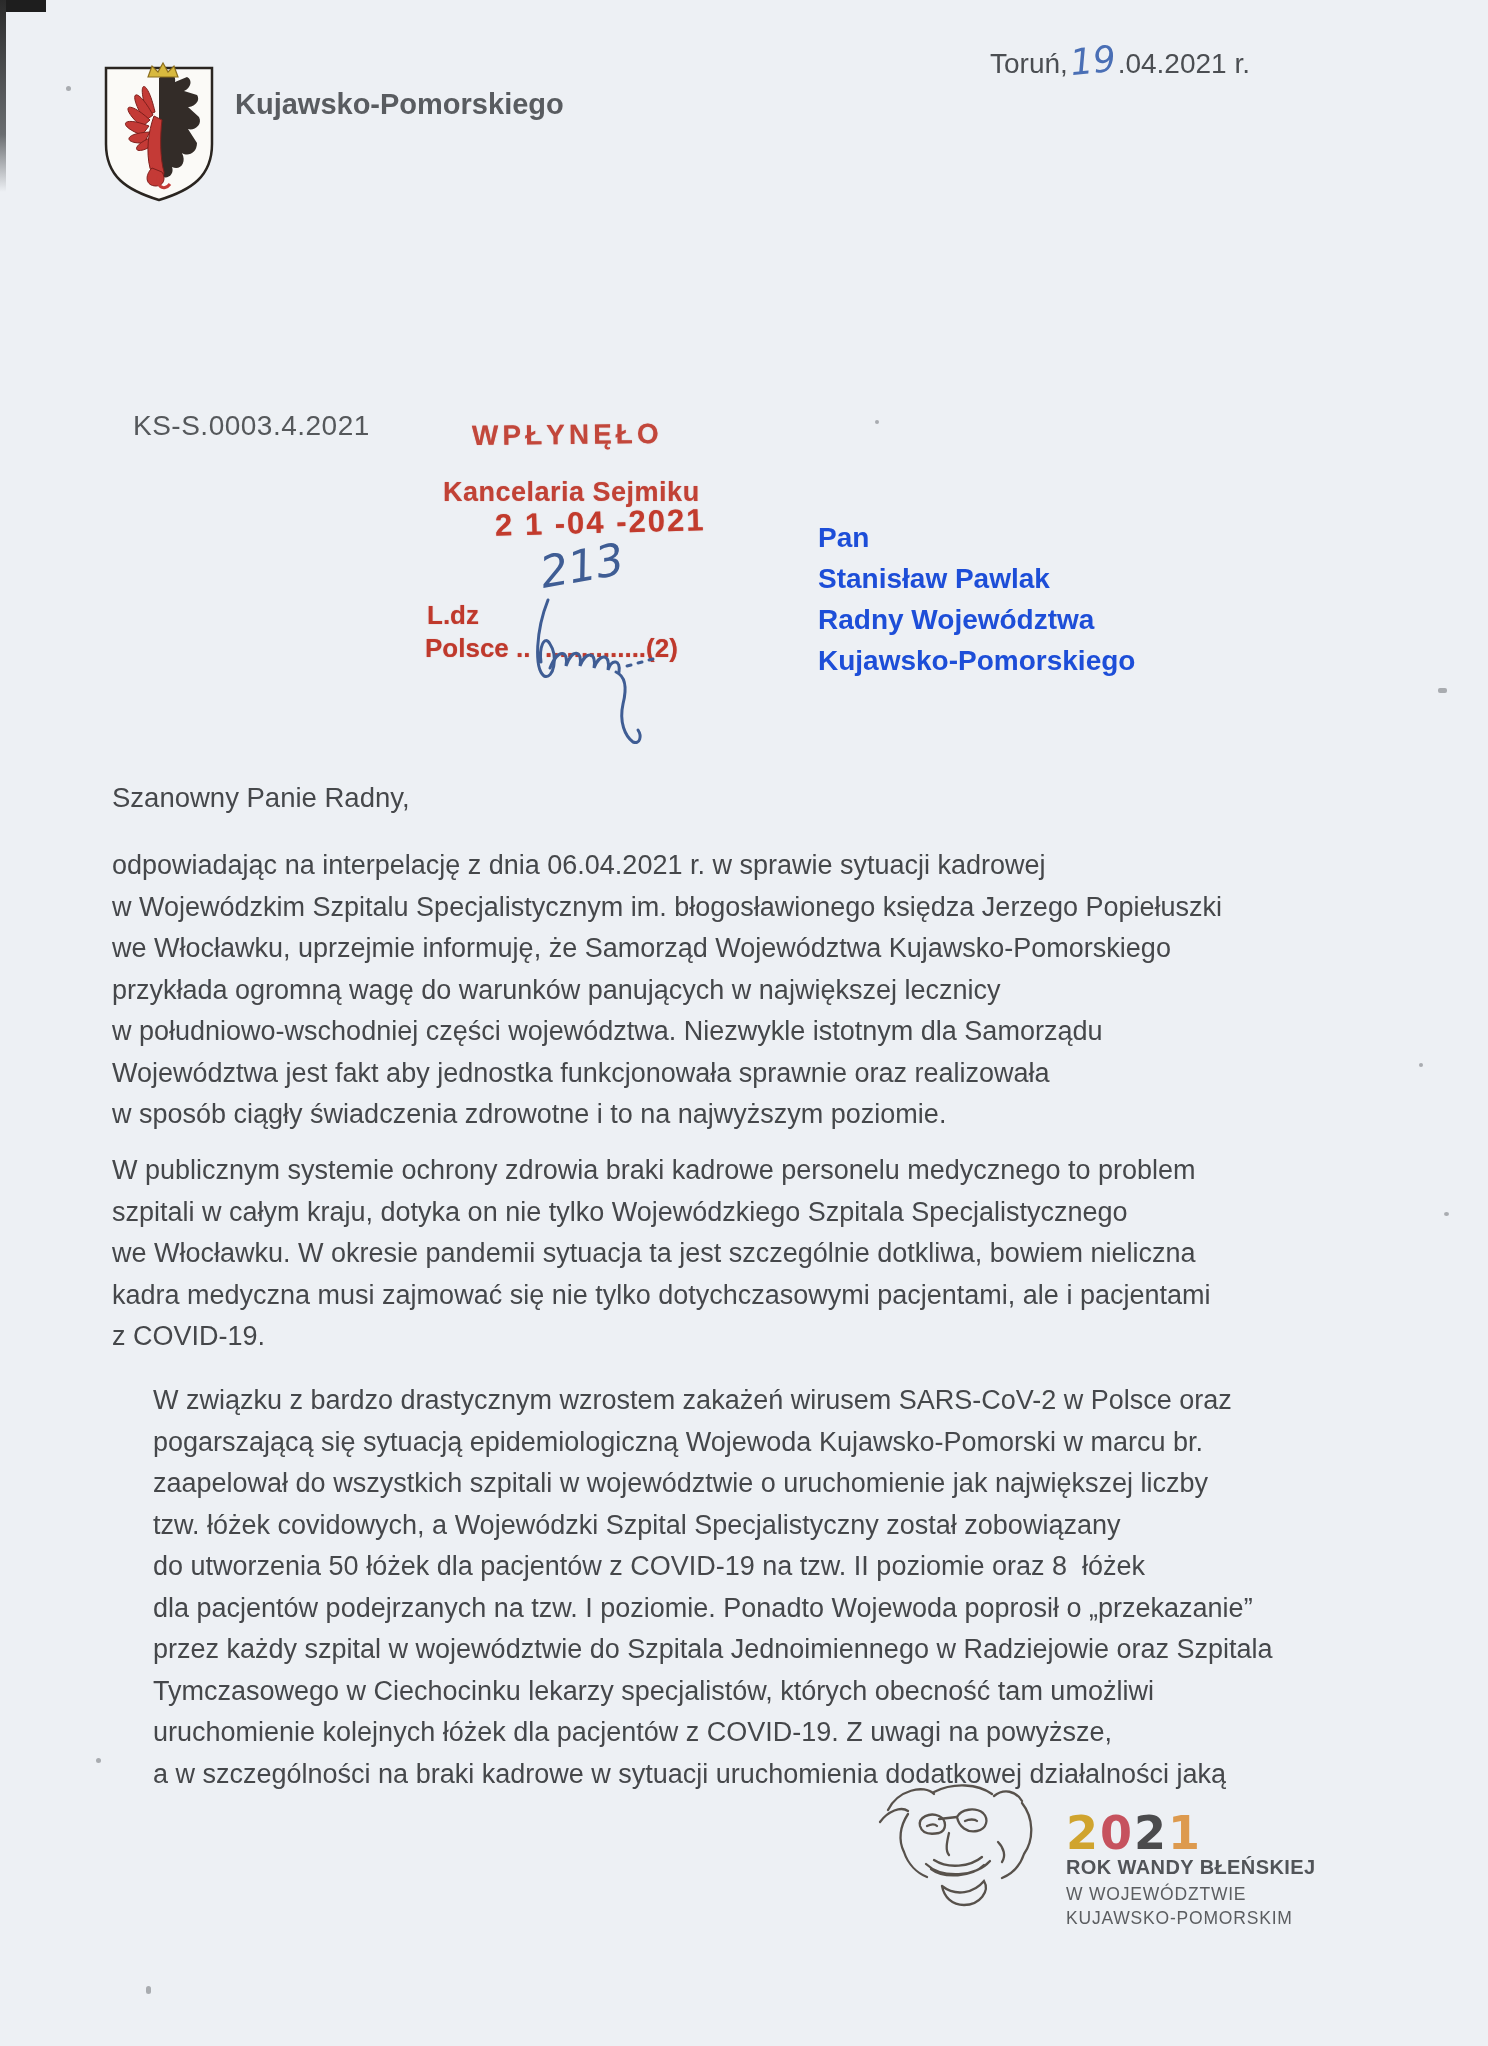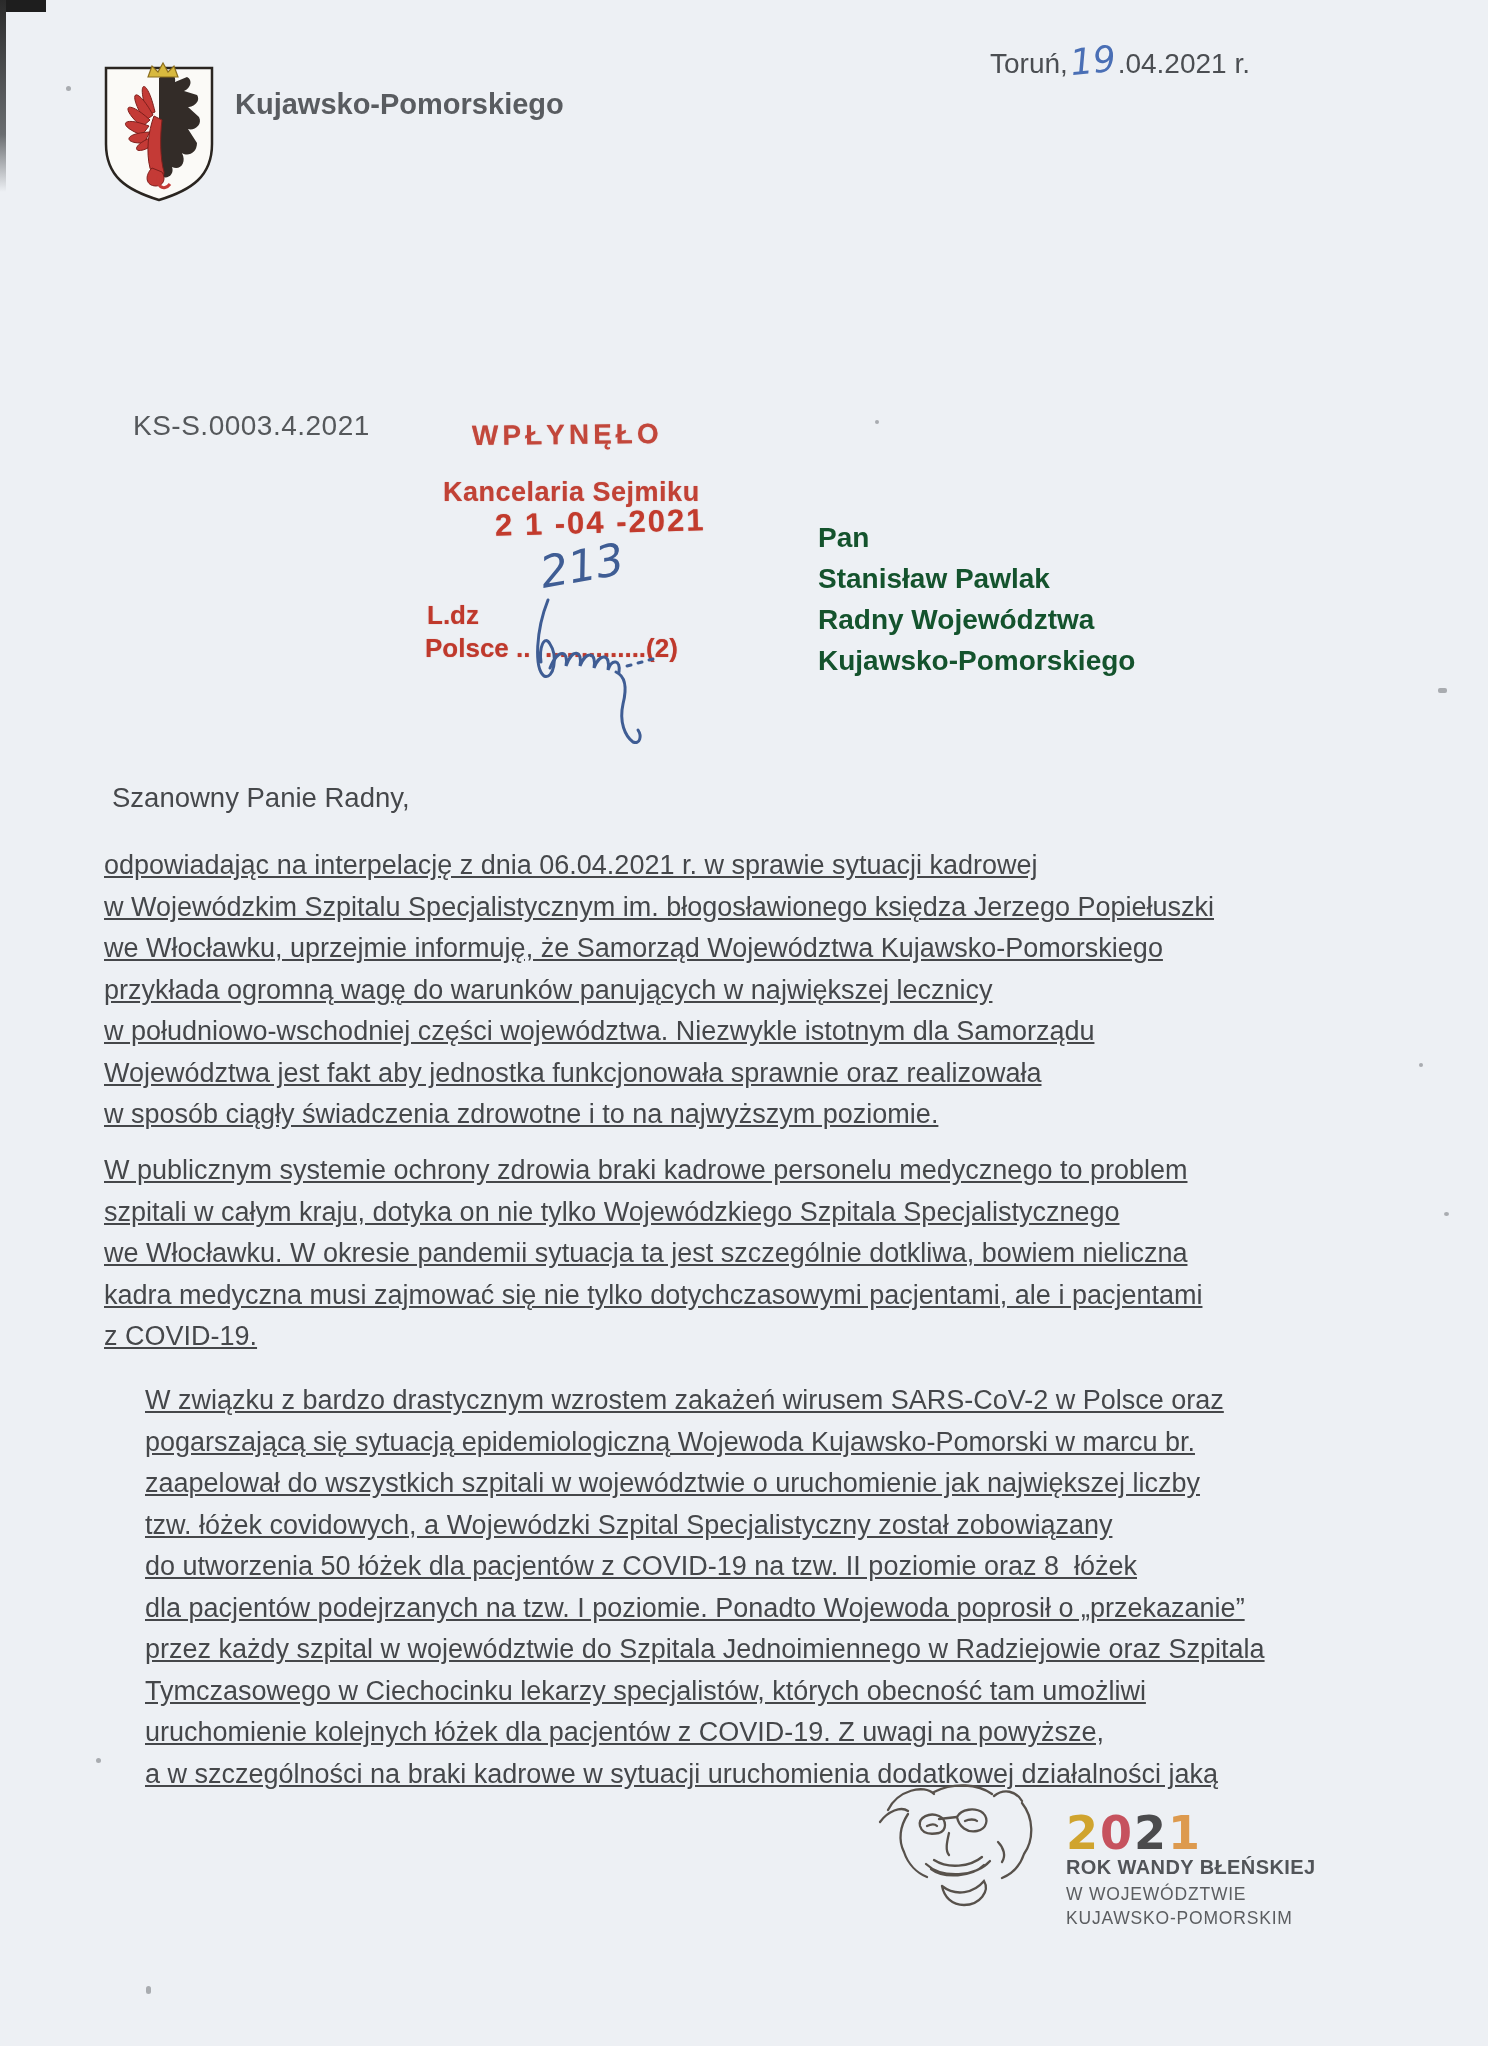--- a/index.html
+++ b/index.html
@@ -23,24 +23,24 @@
   
   .stamp-red{color:#bf392c;font-weight:700;text-shadow:0 0 1px rgba(191,57,44,.55);}
   .stamp-title{left:472px;top:419px;font-size:28px;letter-spacing:4px;transform:rotate(-.6deg);opacity:.92;}
   .stamp-sub{left:443px;top:477px;font-size:27px;letter-spacing:.5px;opacity:.95;}
   .stamp-date{left:495px;top:505px;font-size:31px;letter-spacing:2px;transform:rotate(-1.5deg);color:#c23b2d;}
   .stamp-ldz{left:427px;top:600px;font-size:26px;}
   .stamp-podpis{left:425px;top:633px;font-size:26px;white-space:pre;}
   .hand-213{left:540px;top:540px;font-family:"DejaVu Sans",sans-serif;font-style:italic;
     font-size:44px;color:#3f5d94;transform:rotate(-10deg);}
   
-  .recipient{left:818px;top:517px;font-size:28px;line-height:41px;font-weight:700;color:#14532d;white-space:pre-line;}
+  .recipient{left:818px;top:517px;font-size:28px;line-height:41px;font-weight:700;color:#1d4ed8;white-space:pre-line;}
   
   .salutation{left:112px;top:782px;font-size:27.5px;color:#46484b;}
-  .para{left:104px;font-size:27px;line-height:41.5px;color:#45474a;white-space:pre;text-decoration:underline;}
+  .para{left:112px;font-size:27px;line-height:41.5px;color:#45474a;white-space:pre;}
   .p1{top:845px;} .p2{top:1150px;} .p3{top:1380px;margin-left:41px;}
   
   .year{left:1066px;top:1806px;font-size:46px;font-weight:700;letter-spacing:2px;font-family:"DejaVu Sans",sans-serif;}
   .logo-l1{left:1066px;top:1856px;font-size:20px;font-weight:700;color:#515458;letter-spacing:.4px;}
   .logo-l2{left:1066px;top:1884px;font-size:17.5px;color:#5b5d60;letter-spacing:.8px;}
   .logo-l3{left:1066px;top:1908px;font-size:17.5px;color:#5b5d60;letter-spacing:.8px;}
 </style>
 </head>
 <body>
 

